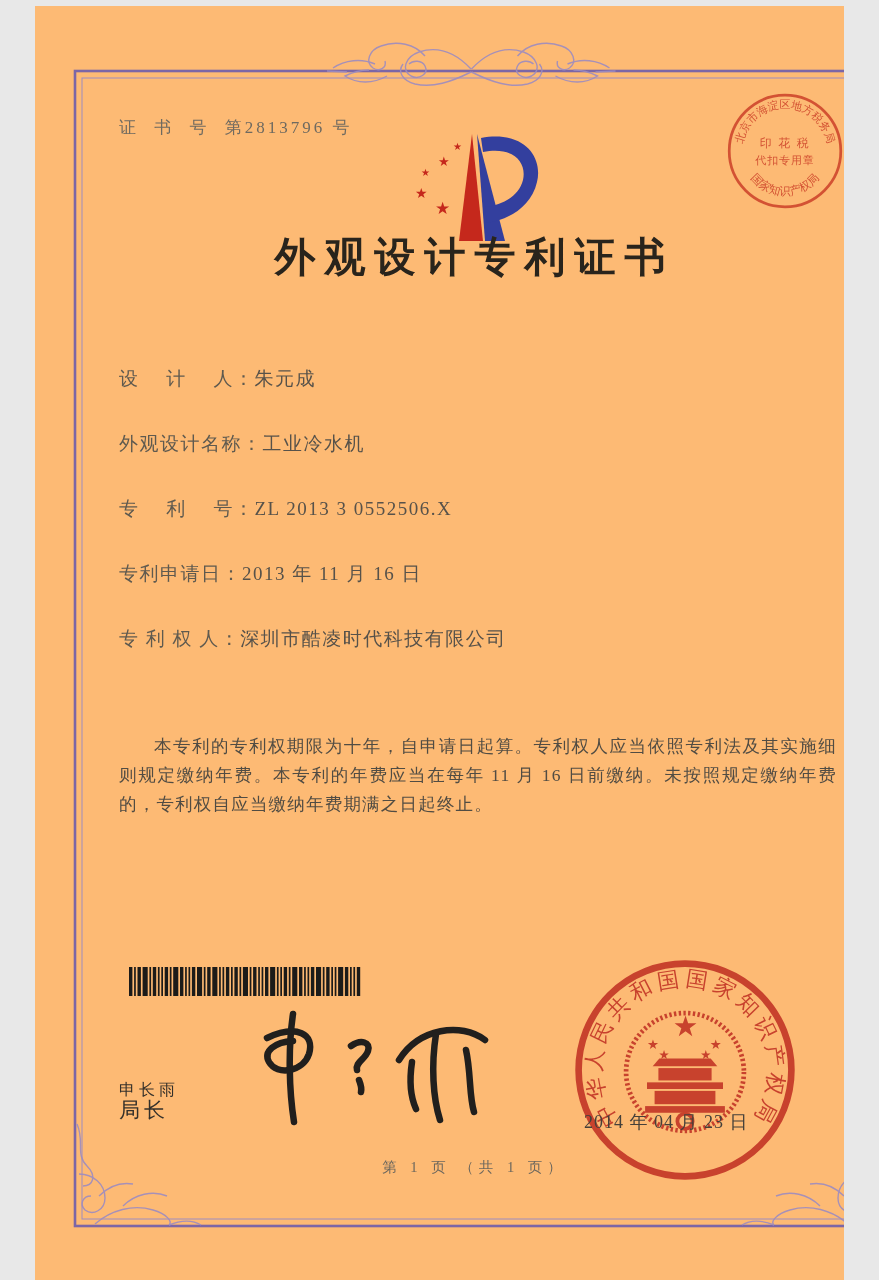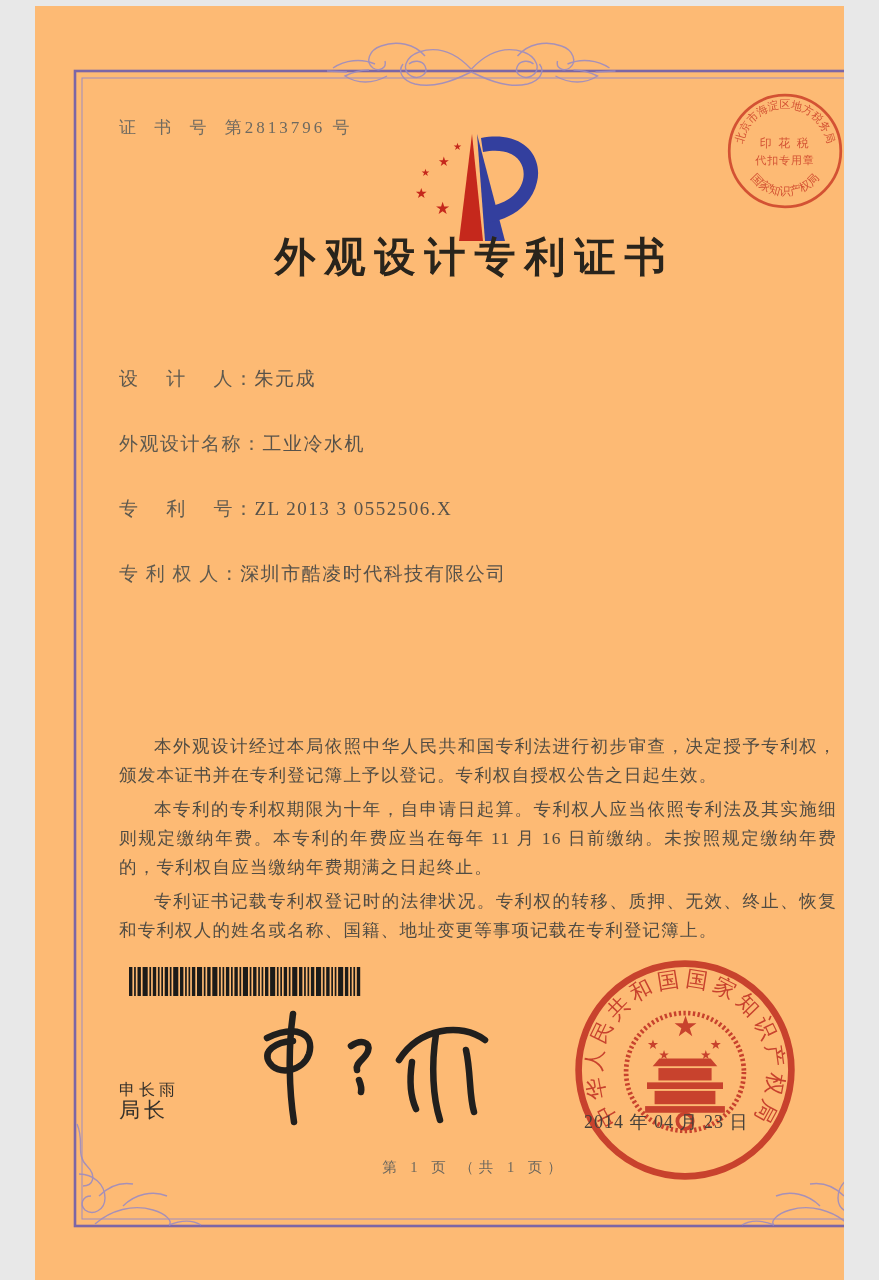--- a/index.html
+++ b/index.html
@@ -106,28 +106,29 @@
     <div class="field-row">
       <span class="lab">设　 计　 人：</span><span class="val">朱元成</span>
     </div>
     <div class="field-row">
       <span class="lab">外观设计名称：</span><span class="val">工业冷水机</span>
     </div>
     <div class="field-row">
       <span class="lab">专　 利　 号：</span><span class="val">ZL 2013 3 0552506.X</span>
     </div>
     <div class="field-row">
+      <span class="lab">专利申请日：</span><span class="val">2013 年 11 月 16 日</span>
+    </div>
+    <div class="field-row">
       <span class="lab">专 利 权 人：</span><span class="val">深圳市酷凌时代科技有限公司</span>
     </div>
   </div>
 
   <div class="abs body">
-    <p>本外观设计经过本局依照中华人民共和国专利法进行初步审查，决定授予专利权，颁发本证书并在专利登记簿上予以登记。专利权自授权公告之日起生效。</p>
     <p>本专利的专利权期限为十年，自申请日起算。专利权人应当依照专利法及其实施细则规定缴纳年费。本专利的年费应当在每年 11 月 16 日前缴纳。未按照规定缴纳年费的，专利权自应当缴纳年费期满之日起终止。</p>
-    <p>专利证书记载专利权登记时的法律状况。专利权的转移、质押、无效、终止、恢复和专利权人的姓名或名称、国籍、地址变更等事项记载在专利登记簿上。</p>
   </div>
 
   <svg class="abs" style="left:94px;top:961px" width="238" height="29" viewBox="0 0 238 29">
     <g fill="#1c1b19">
         <rect x="0" y="0" width="3.4" height="29"></rect>
         <rect x="5.1" y="0" width="1.7" height="29"></rect>
         <rect x="8.5" y="0" width="3.4" height="29"></rect>
         <rect x="13.6" y="0" width="5.1" height="29"></rect>
         <rect x="20.4" y="0" width="1.7" height="29"></rect>
         <rect x="23.799999999999997" y="0" width="3.4" height="29"></rect>

